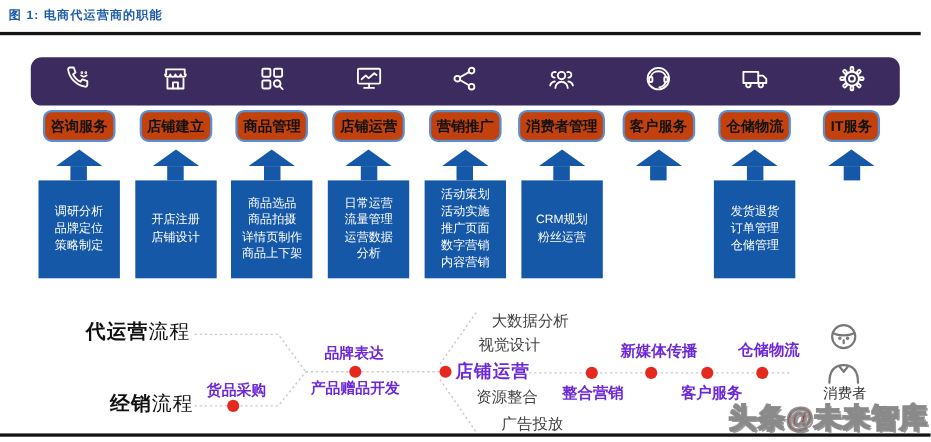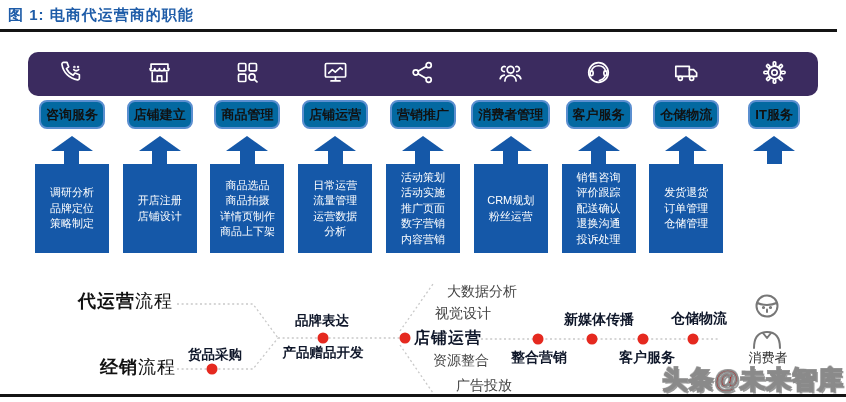--- a/index.html
+++ b/index.html
@@ -1,51 +1,51 @@
 <!DOCTYPE html>
 <html><head>
 <meta charset="utf-8">
 <style>
   html,body{margin:0;padding:0;}
   body{
     width:846px;height:402px;position:relative;overflow:hidden;
     background:#ffffff;font-family:"Liberation Sans","DejaVu Sans",sans-serif;
   }
   
-  .fig-title{position:absolute;left:8px;top:6px;font-size:15px;font-weight:bold;color:#1e5ca8;letter-spacing:1px;}
+  .fig-title{position:absolute;left:8px;top:6px;font-size:11px;font-weight:bold;color:#1e5ca8;letter-spacing:1px;}
   .title-rule{position:absolute;left:0;top:29px;width:837px;height:3px;background:#141414;}
   
   .icon-bar{
     position:absolute;left:28px;top:52px;width:790px;height:44px;
     background:#3b2b5f;border-radius:10px;
     display:grid;grid-template-columns:repeat(9,1fr);align-items:center;justify-items:center;
   }
   .icon-bar svg{width:27px;height:27px;stroke:#fff;fill:none;stroke-width:1.5;stroke-linecap:round;stroke-linejoin:round;}
   
   .columns{
     position:absolute;left:28px;top:100px;width:790px;
     display:grid;grid-template-columns:repeat(9,1fr);
   }
   .col{display:flex;flex-direction:column;align-items:center;}
   .label-box{
-    border:2px solid #5b8fd0;border-radius:8px;background:#0369a1;
+    border:2px solid #5b8fd0;border-radius:8px;background:#c2410c;
     font-weight:bold;font-size:13px;color:#111;padding:5px 5px;
     white-space:nowrap;line-height:15px;
   }
   .arrow{margin-top:7px;}
   .arrow-head{width:0;height:0;border-left:21px solid transparent;border-right:21px solid transparent;border-bottom:15px solid #1558a8;}
   .arrow-stem{width:15px;height:13px;background:#1558a8;margin:0 auto;}
   .detail-box{
     width:74px;height:89px;background:#1558a8;color:#fff;
     font-size:11px;line-height:15.5px;text-align:center;
     display:flex;flex-direction:column;justify-content:center;
   }
   
   .flow-svg{position:absolute;left:0;top:0;width:846px;height:402px;pointer-events:none;}
-  .flabel{position:absolute;white-space:nowrap;color:#0f172a;}
+  .flabel{position:absolute;white-space:nowrap;color:#6d28d9;}
   .proc{font-size:18px;letter-spacing:1px;color:#111;margin-left:16px;}
   .proc b{font-weight:800;}
   .node{font-weight:bold;font-size:13.5px;transform:translateX(-50%);}
   .node2{font-weight:bold;font-size:14px;transform:translateX(-50%);}
   .store-op{font-weight:800;font-size:16px;letter-spacing:1px;}
   .aspect{font-size:14px;color:#444;}
   .consumer-label{font-size:13px;color:#333;transform:translateX(-50%);}
   .person-icon{position:absolute;left:746px;top:291px;}
   .person-icon svg{stroke:#777;fill:none;stroke-width:2;stroke-linecap:round;stroke-linejoin:round;}
   .watermark{
@@ -218,27 +218,20 @@
     <div class="detail-box">
         <div>CRM规划</div>
         <div>粉丝运营</div>
       </div>
   </div>
   <div class="col">
     <div class="label-box">客户服务</div>
     <div class="arrow">
         <div class="arrow-head"></div>
         <div class="arrow-stem"></div>
-      </div>
-    <div class="detail-box">
-        <div>销售咨询</div>
-        <div>评价跟踪</div>
-        <div>配送确认</div>
-        <div>退换沟通</div>
-        <div>投诉处理</div>
       </div>
   </div>
   <div class="col">
     <div class="label-box">仓储物流</div>
     <div class="arrow">
         <div class="arrow-head"></div>
         <div class="arrow-stem"></div>
       </div>
     <div class="detail-box">
         <div>发货退货</div>

